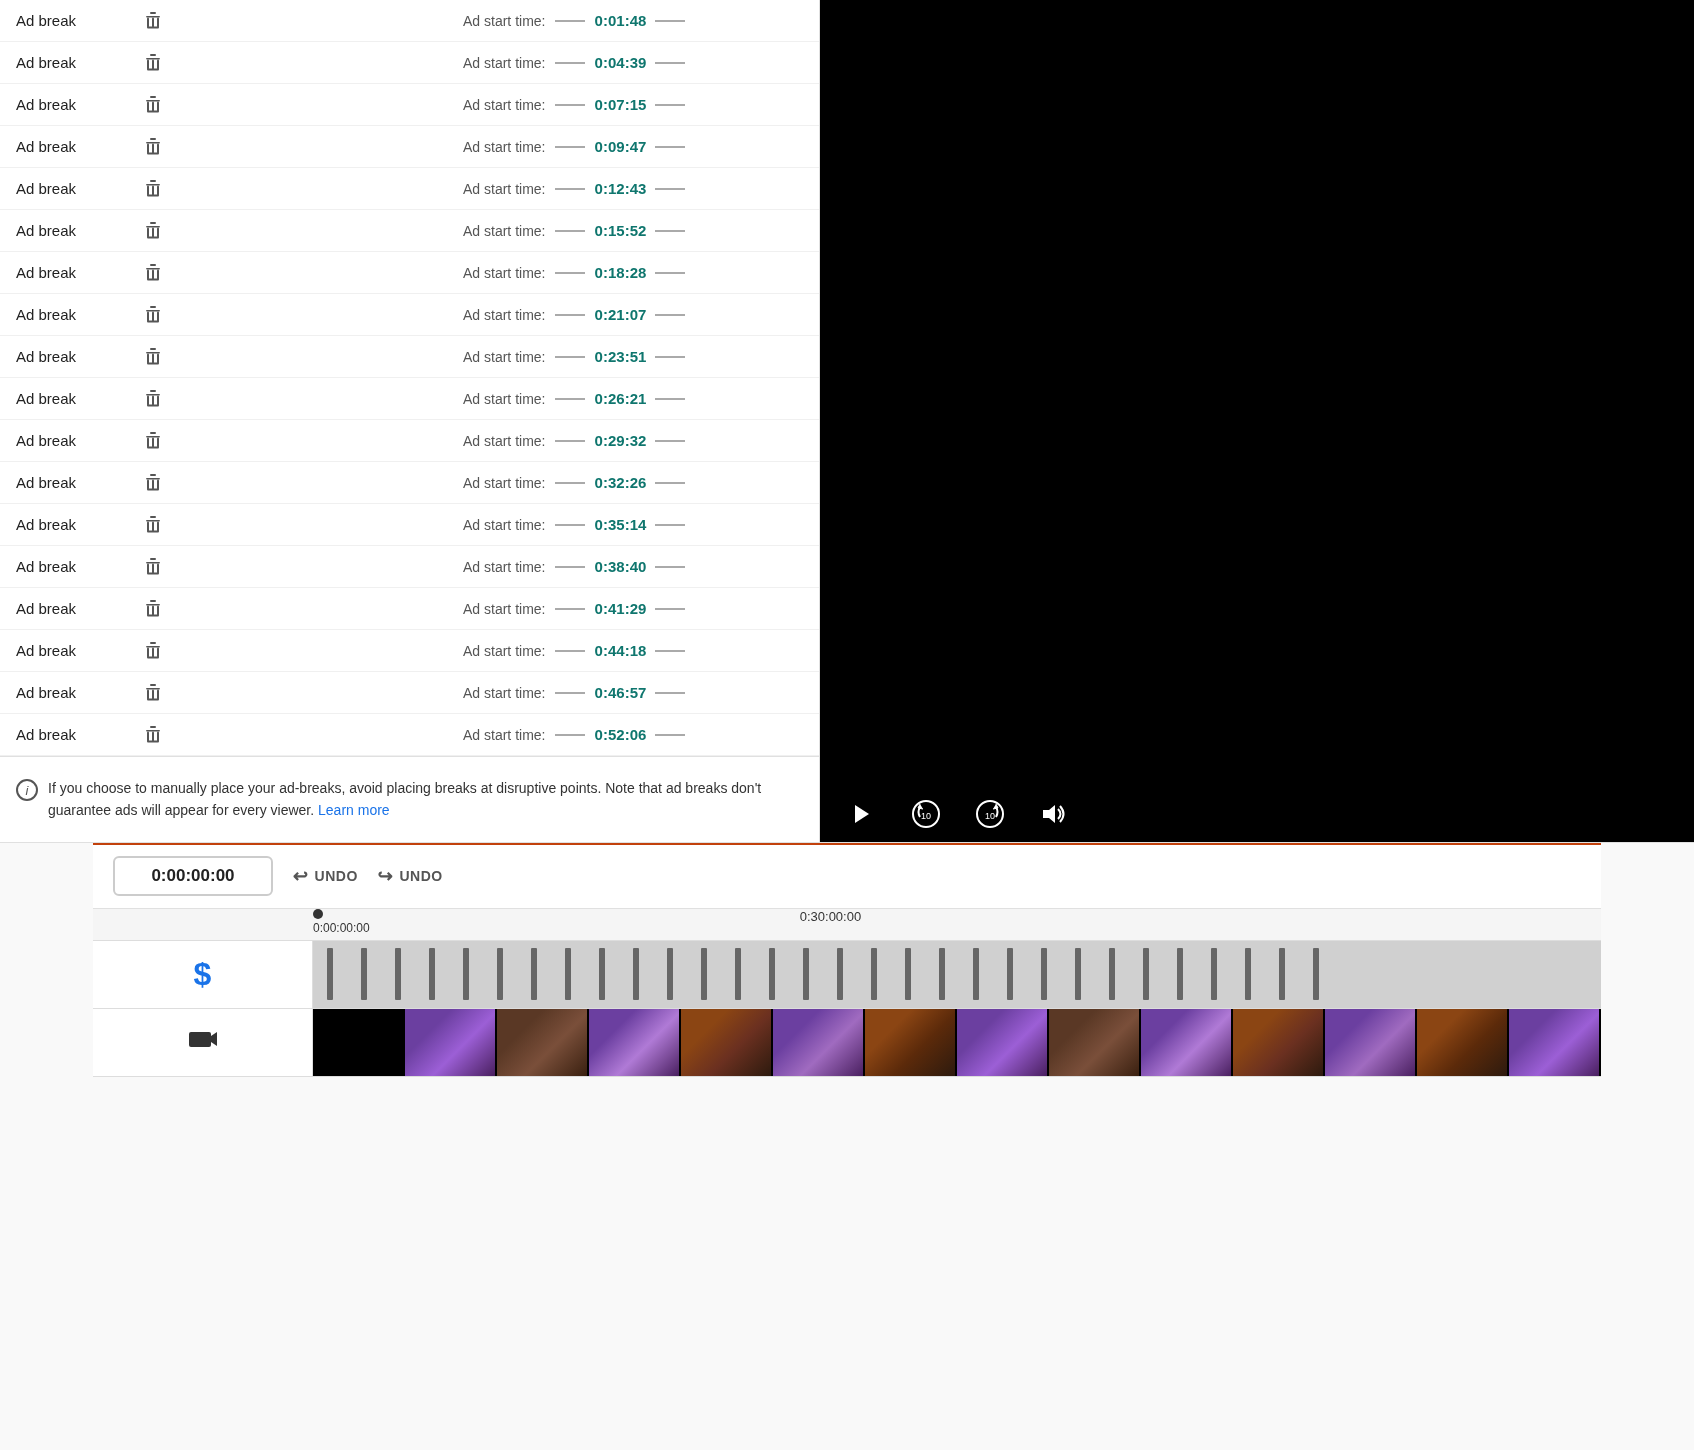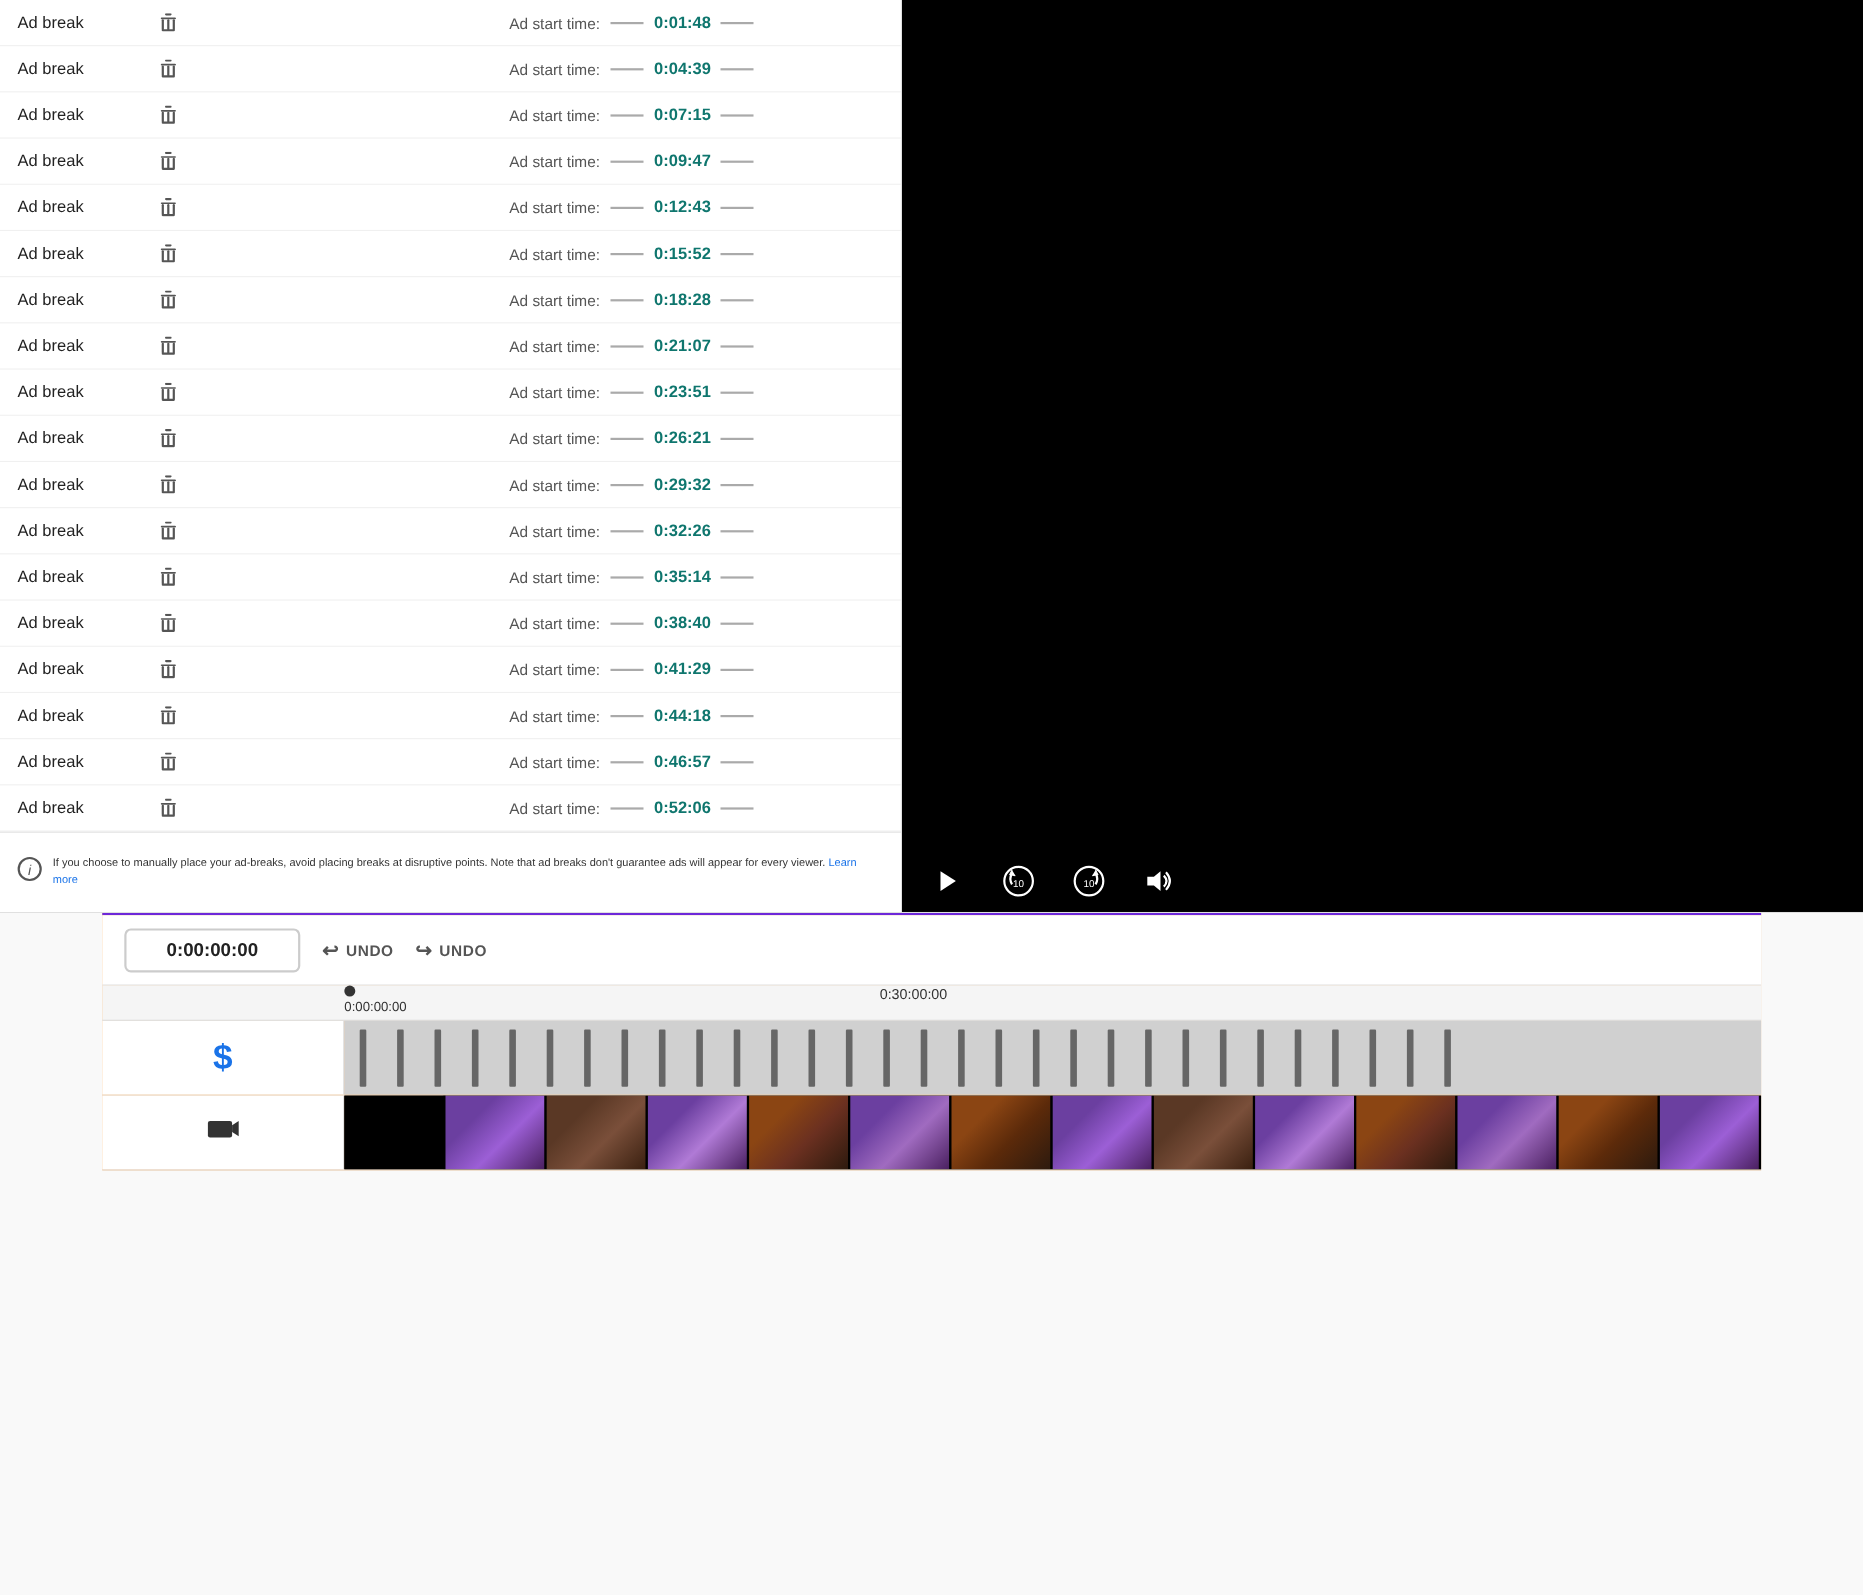--- a/index.html
+++ b/index.html
@@ -125,21 +125,21 @@
       align-items: center;
       justify-content: center;
       font-size: 13px;
       font-style: italic;
       color: #555;
       flex-shrink: 0;
       margin-top: 2px;
     }
 
     .info-text {
-      font-size: 10px;
+      font-size: 14px;
       color: #333;
       line-height: 1.6;
     }
 
     .info-text a {
       color: #1a73e8;
       text-decoration: none;
     }
 
     
@@ -173,22 +173,22 @@
       cursor: pointer;
       display: flex;
       align-items: center;
       justify-content: center;
       width: 36px;
       height: 36px;
     }
 
     
     .timeline-section {
-      background: #fdba74;
-      border-top: 2px solid #6d28d9;
+      background: #fef9c3;
+      border-top: 2px solid #c2410c;
     }
 
     .timeline-toolbar {
       display: flex;
       align-items: center;
       padding: 14px 20px;
       background: #fff;
       border-bottom: 1px solid #e0e0e0;
       gap: 20px;
       height: 64px;

